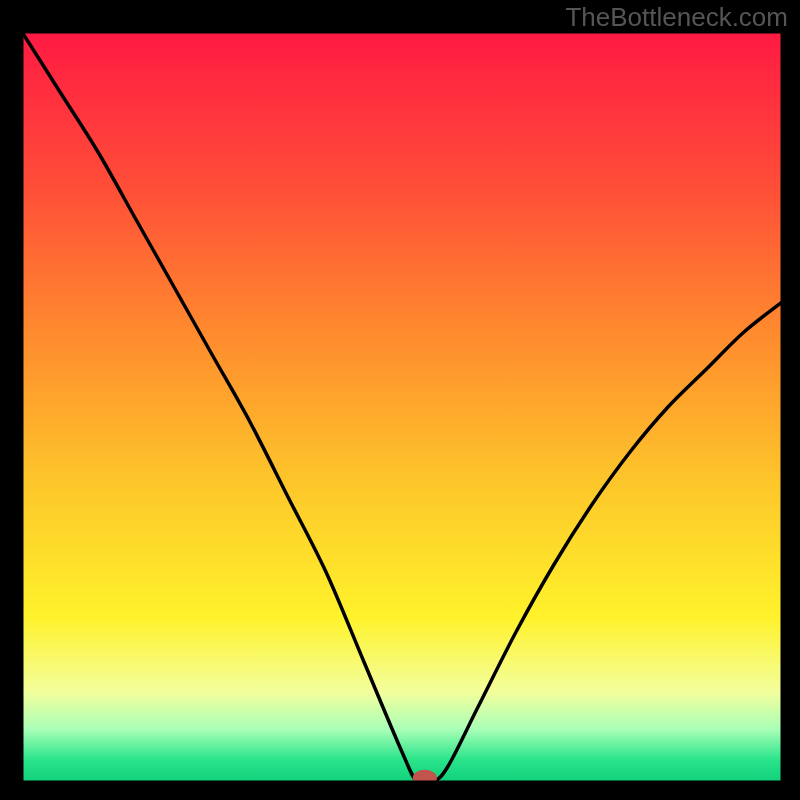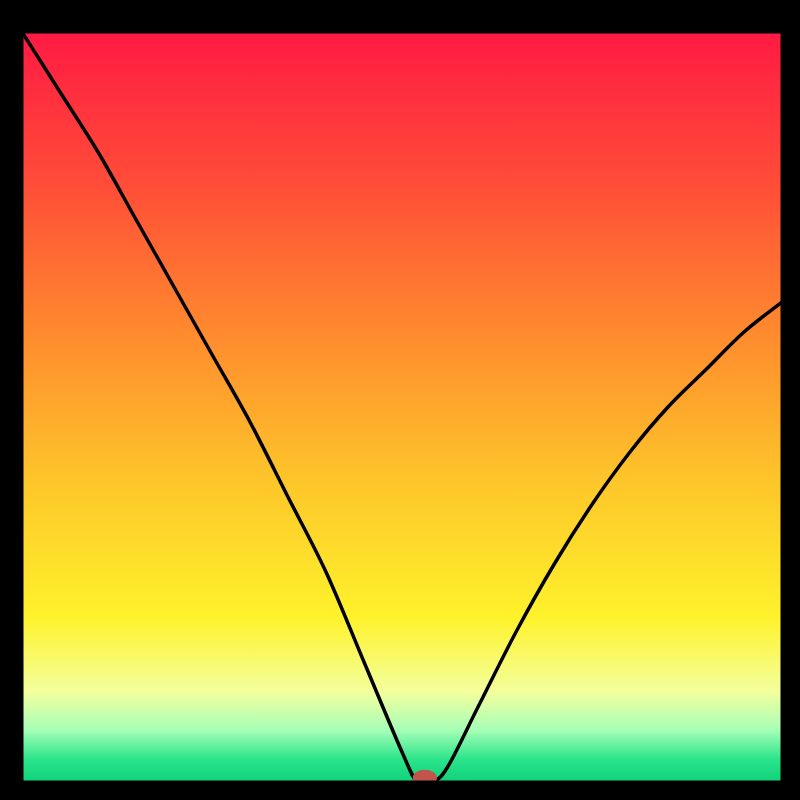--- a/index.html
+++ b/index.html
@@ -28,20 +28,21 @@
     z-index: 10;
   }
   svg {
     display: block;
   }
 </style>
 </head>
 <body>
 
 <div class="chart-container">
+  <div class="watermark">TheBottleneck.com</div>
   <svg id="chart-svg" width="800" height="800" viewBox="0 0 800 800">
     <defs>
       <linearGradient id="bg-grad" x1="0" y1="0" x2="0" y2="1">
           <stop offset="0%" stop-color="#ff1a43"></stop>
           <stop offset="20%" stop-color="#ff4c38"></stop>
           <stop offset="40%" stop-color="#ff8a2e"></stop>
           <stop offset="60%" stop-color="#fdc62a"></stop>
           <stop offset="78%" stop-color="#fff22b"></stop>
           <stop offset="88%" stop-color="#f3ff9d"></stop>
           <stop offset="93%" stop-color="#a8ffb7"></stop>

